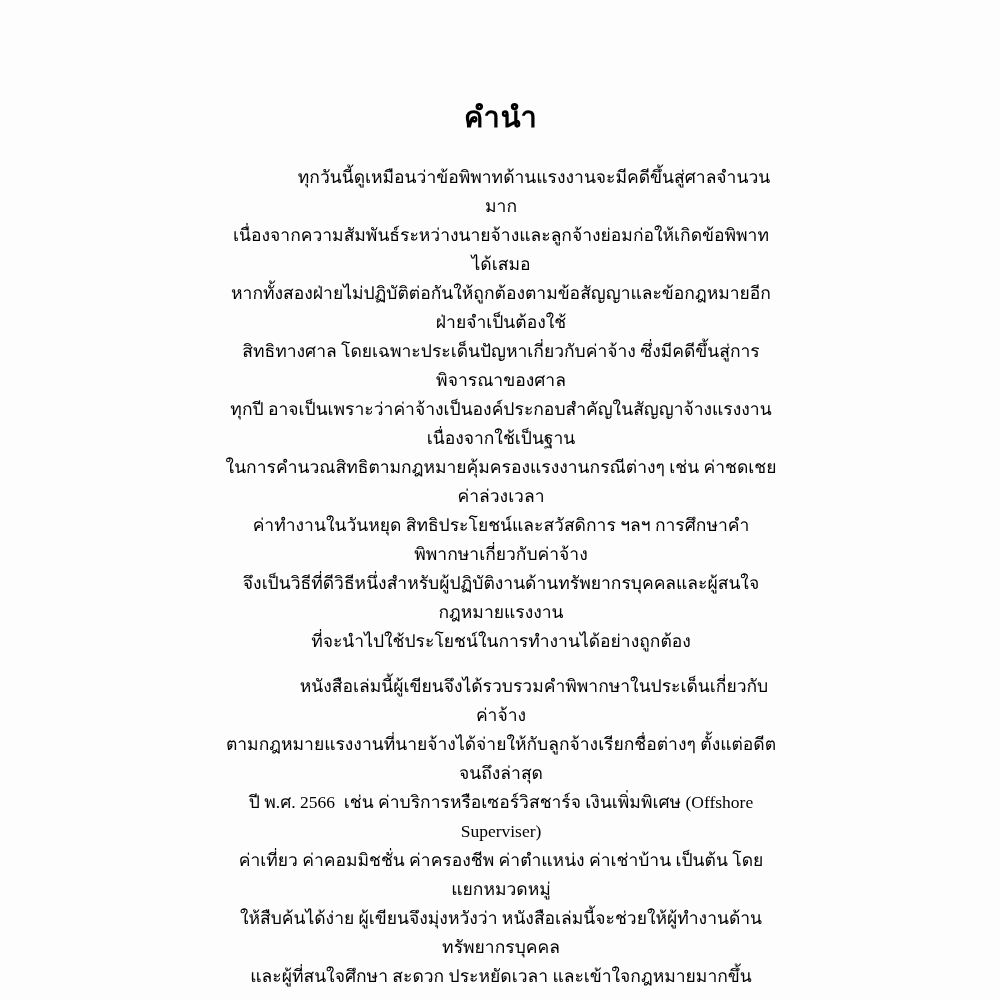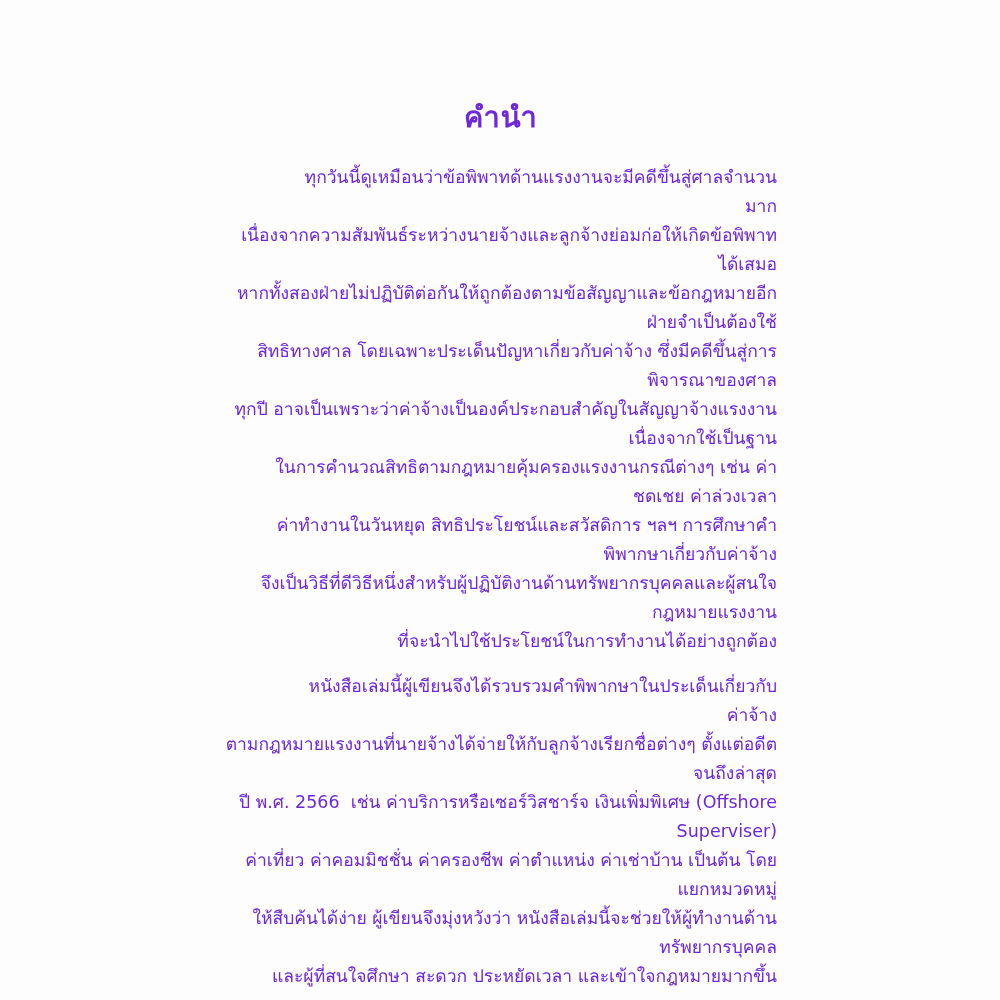--- a/index.html
+++ b/index.html
@@ -10,21 +10,21 @@
     width: 1000px;
     height: 1000px;
     background: #ffffff;
     font-family: "DejaVu Sans", sans-serif;
   }
   .page {
     position: relative;
     width: 1000px;
     height: 1000px;
     background: #fdfdfd;
-    color: #6d28d9;
+    color: #000000;
     overflow: hidden;
   }
   .column {
     position: absolute;
     left: 225px;
     top: 94px;
     width: 552px;
   }
   .doc-title {
     font-size: 29px;
@@ -32,21 +32,22 @@
     text-align: center;
     margin: 0 0 23px 0;
     letter-spacing: 1px;
   }
   .para {
     font-size: 17.5px;
     line-height: 29px;
     margin: 0 0 16px 0;
     text-indent: 66px;
     white-space: pre-wrap;
-    text-align: right;
+    text-align: center;
+    font-family: Liberation Serif, serif;
   }
 </style>
 </head>
 <body>
 
 <div class="page">
   <div class="column">
     <h1 class="doc-title">คำนำ</h1>
 
     <div>

